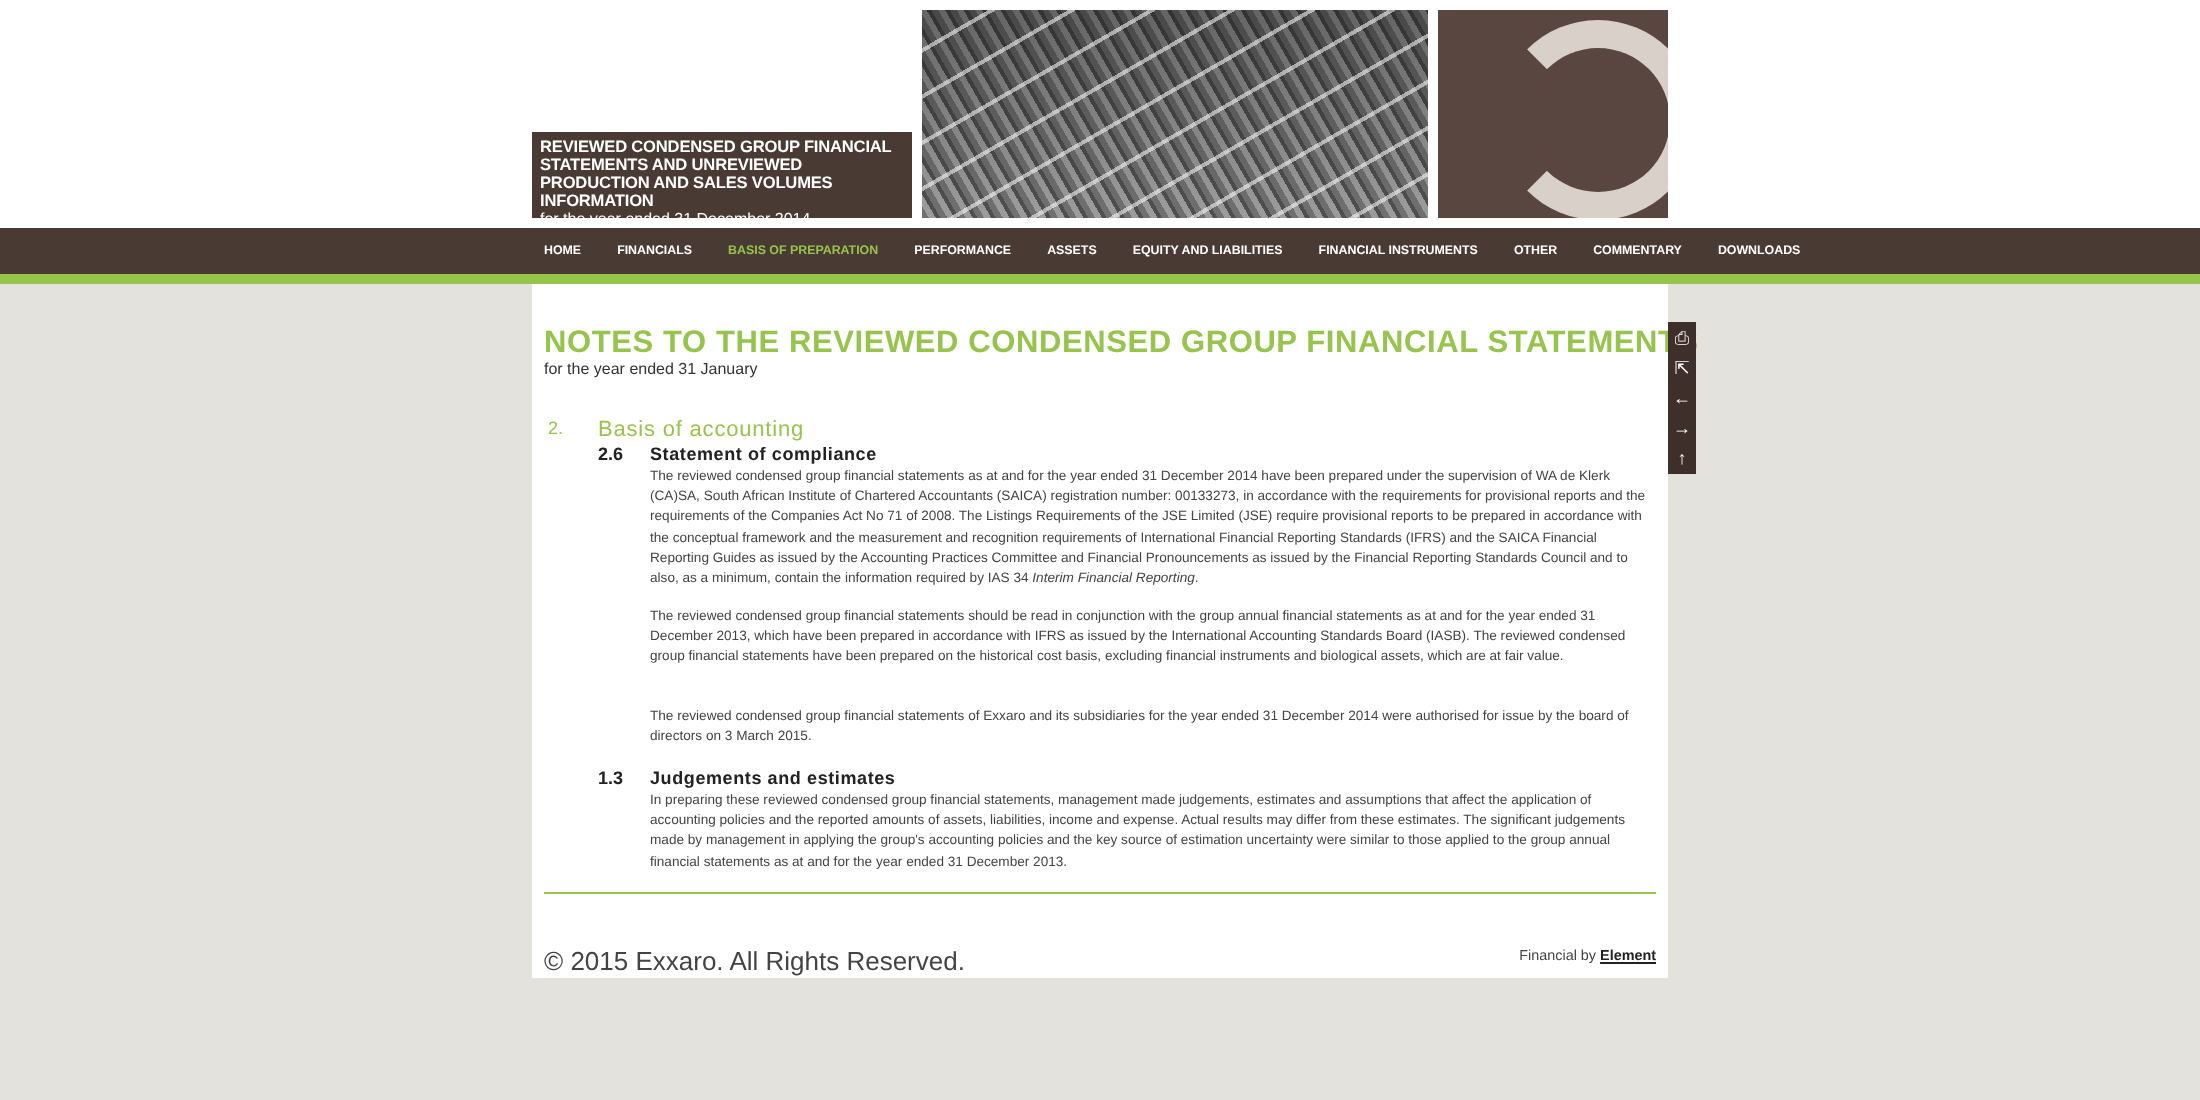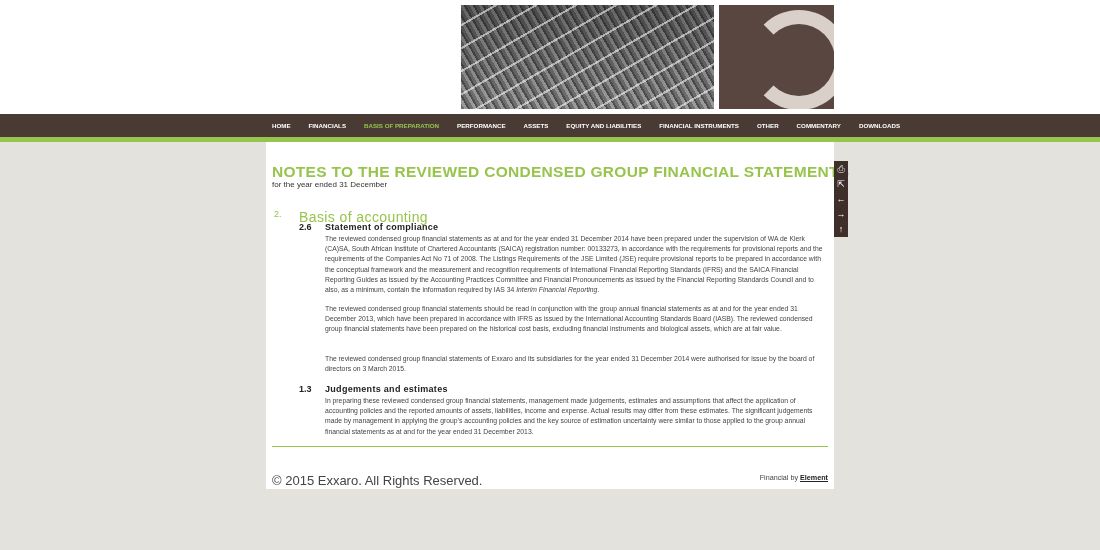--- a/index.html
+++ b/index.html
@@ -21,37 +21,41 @@
   .photo2 .wheel { position: absolute; left: 30px; top: 5px; width: 100px; height: 100px; border-radius: 50%; border: 14px solid #d9d0c9; border-left-color: transparent; }
   .nav { position: absolute; left: 0; top: 114px; width: 1100px; height: 23px; background: #4a3a34; }
   .nav-green { position: absolute; left: 0; top: 137px; width: 1100px; height: 5px; background: #97c44c; }
   .nav-items { position: absolute; left: 266px; top: 0; height: 23px; display: flex; align-items: center; }
   .nav-item { color: #fff; font-size: 6.2px; font-weight: bold; text-transform: uppercase; margin-right: 12px; margin-left: 6px; white-space: nowrap; cursor: pointer; }
   .nav-item.active { color: #97c44c; }
   .page { position: absolute; left: 266px; top: 142px; width: 568px; height: 347px; background: #ffffff; }
   .h1 { position: absolute; left: 6px; top: 21px; color: #97c44c; font-size: 15.5px; font-weight: bold; letter-spacing: 0.3px; white-space: nowrap; }
   .h1-sub { position: absolute; left: 6px; top: 38px; font-size: 8px; color: #333; }
   .sec-num { position: absolute; left: 8px; top: 67px; color: #97c44c; font-size: 9px; }
-  .sec-title { position: absolute; left: 33px; top: 67px; color: #97c44c; font-size: 14px; letter-spacing: 0.4px; }
+  .sec-title { position: absolute; left: 33px; top: 67px; color: #97c44c; font-size: 11px; letter-spacing: 0.4px; }
   .sub-num { position: absolute; left: 33px; font-size: 9px; font-weight: bold; color: #222; }
   .sub-title { position: absolute; left: 59px; font-size: 9px; font-weight: bold; color: #222; letter-spacing: 0.3px; text-align: center; }
   .para { position: absolute; left: 59px; width: 503px; font-size: 6.8px; line-height: 10.2px; color: #444; }
   .para i { font-style: italic; }
   .divider { position: absolute; left: 6px; top: 304px; width: 556px; height: 1px; background: #97c44c; }
   .copyright { position: absolute; left: 6px; top: 331px; font-size: 13px; color: #444; }
   .produced { position: absolute; right: 6px; top: 331px; font-size: 7.2px; color: #444; }
   .produced a { color: #222; font-weight: bold; text-decoration: underline; }
   .toolbar { position: absolute; left: 834px; top: 161px; width: 14px; height: 76px; background: #3f2f2a; display: flex; flex-direction: column; align-items: center; justify-content: space-around; }
   .tool { color: #fff; font-size: 9px; line-height: 10px; cursor: pointer; }
 </style>
 </head>
 <body>
 
 <div class="topband"></div>
 <div class="header">
+  <div class="title-box">
+    <div class="title-main">REVIEWED CONDENSED GROUP FINANCIAL STATEMENTS AND UNREVIEWED PRODUCTION AND SALES VOLUMES INFORMATION</div>
+    <div class="title-sub">for the year ended 31 December 2014</div>
+  </div>
   <div class="photo1">
       <div class="lines"></div>
     </div>
   <div class="photo2">
       <div class="wheel"></div>
     </div>
 </div>
 
 <div class="nav">
   <div class="nav-items">
@@ -64,21 +68,21 @@
     <span class="nav-item">FINANCIAL INSTRUMENTS</span>
     <span class="nav-item">OTHER</span>
     <span class="nav-item">COMMENTARY</span>
     <span class="nav-item">DOWNLOADS</span>
   </div>
 </div>
 <div class="nav-green"></div>
 
 <div class="page">
   <div class="h1">NOTES TO THE REVIEWED CONDENSED GROUP FINANCIAL STATEMENTS</div>
-  <div class="h1-sub">for the year ended 31 December</div>
+  <div class="h1-sub">for the year ended 31 January</div>
 
   <div class="sec-num">2.</div>
   <div class="sec-title">Basis of accounting</div>
 
   <div class="sub-num" style="top:80px">2.6</div>
   <div class="sub-title" style="top:80px">Statement of compliance</div>
 
   <div class="para" style="top:92px"><span>The reviewed condensed group financial statements as at and for the year ended 31 December 2014 have been prepared under the supervision of WA de Klerk (CA)SA, South African Institute of Chartered Accountants (SAICA) registration number: 00133273, in accordance with the requirements for provisional reports and the requirements of the Companies Act No 71 of 2008. The Listings Requirements of the JSE Limited (JSE) require provisional reports to be prepared in accordance with the conceptual framework and the measurement and recognition requirements of International Financial Reporting Standards (IFRS) and the SAICA Financial Reporting Guides as issued by the Accounting Practices Committee and Financial Pronouncements as issued by the Financial Reporting Standards Council and to also, as a minimum, contain the information required by IAS 34</span> <i>Interim Financial Reporting</i><span>.</span></div>
   <div class="para" style="top:162px">The reviewed condensed group financial statements should be read in conjunction with the group annual financial statements as at and for the year ended 31 December 2013, which have been prepared in accordance with IFRS as issued by the International Accounting Standards Board (IASB). The reviewed condensed group financial statements have been prepared on the historical cost basis, excluding financial instruments and biological assets, which are at fair value.</div>
   <div class="para" style="top:212px">The reviewed condensed group financial statements of Exxaro and its subsidiaries for the year ended 31 December 2014 were authorised for issue by the board of directors on 3 March 2015.</div>

